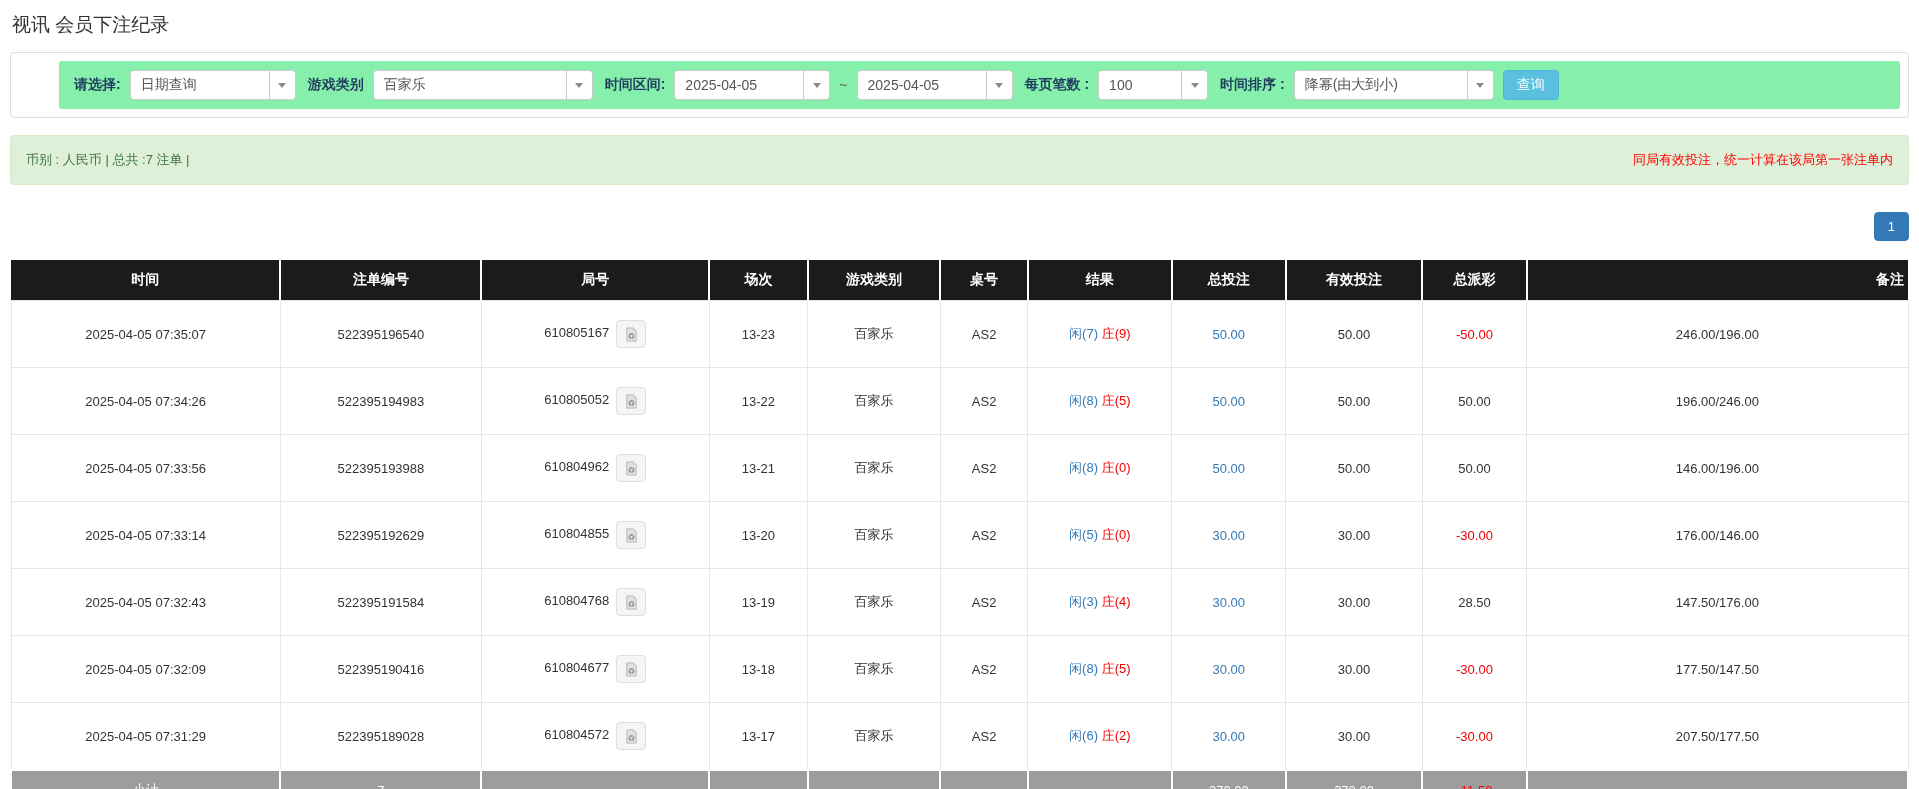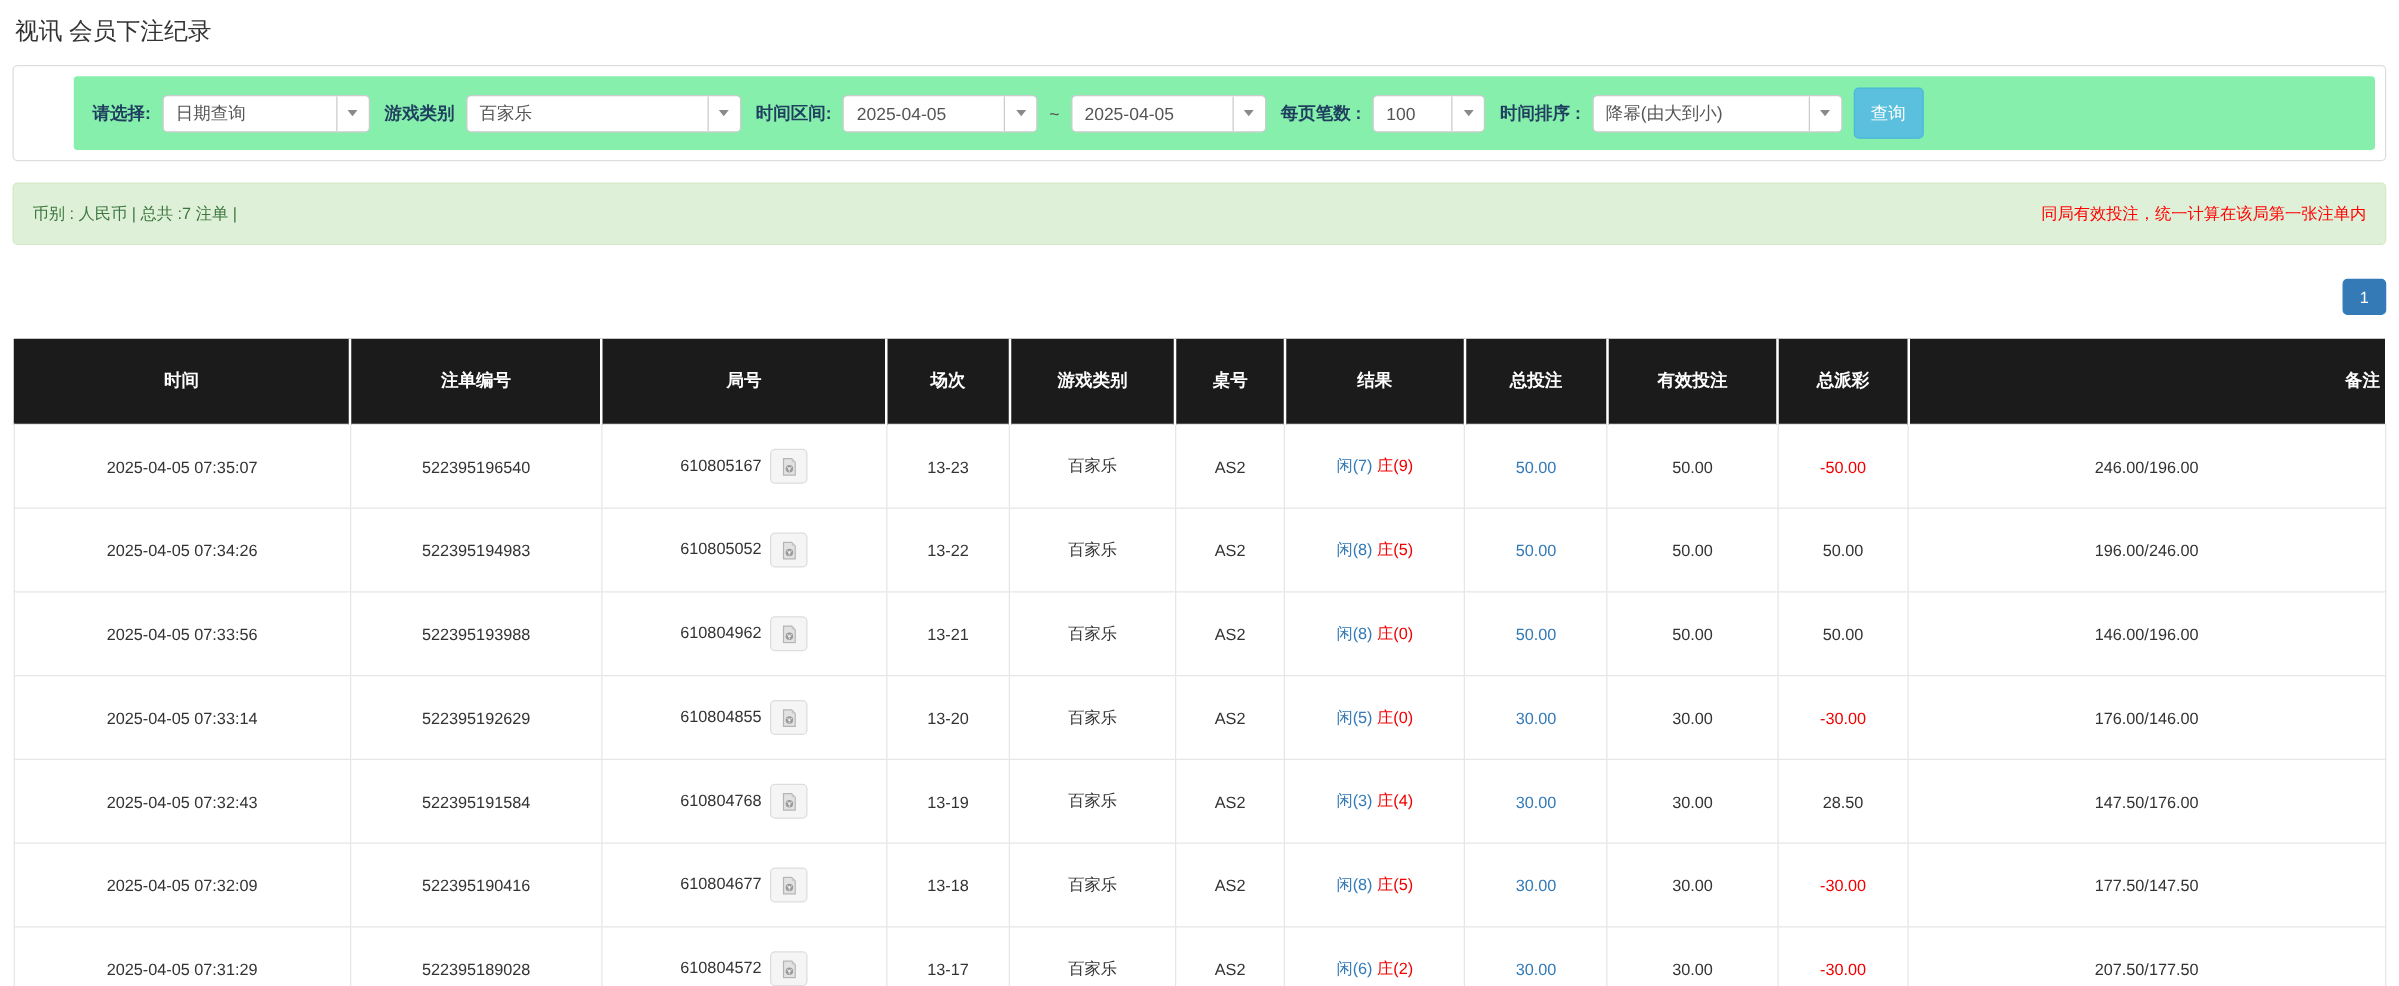--- a/index.html
+++ b/index.html
@@ -71,29 +71,29 @@
   }
   .caret {
     width: 0; height: 0;
     border-left: 4px solid transparent;
     border-right: 4px solid transparent;
     border-top: 5px solid #8a8a8a;
   }
   .w-select1 { width: 166px; }
   .w-select2 { width: 220px; }
   .w-date    { width: 156px; }
-  .w-pp      { width: 90px; }
+  .w-pp      { width: 110px; }
   .w-sort    { width: 200px; }
   .tilde { color: #555; font-size: 14px; }
   .search-btn {
     background: #5bc0de;
     border: 1px solid #46b8da;
     color: #fff;
     font-size: 14px;
-    height: 41px;
+    height: 30px;
     padding: 0 13px;
     border-radius: 4px;
     cursor: pointer;
     font-family: inherit;
   }
 
   
   .alert-success {
     background: #dff0d8;
     border: 1px solid #d6e9c6;
@@ -127,21 +127,21 @@
     width: 100%;
     border-collapse: collapse;
     text-align: center;
     font-size: 13px;
   }
   table.records th {
     background: #1b1b1b;
     color: #fff;
     font-weight: bold;
     font-size: 14px;
-    padding: 25px 4px;
+    padding: 11px 4px;
     border-right: 2px solid #fff;
     white-space: nowrap;
   }
   table.records th:last-child { border-right: none; text-align: right; }
   table.records td {
     border: 1px solid #e6e6e6;
     padding: 19px 4px;
     background: #fff;
     white-space: nowrap;
   }

